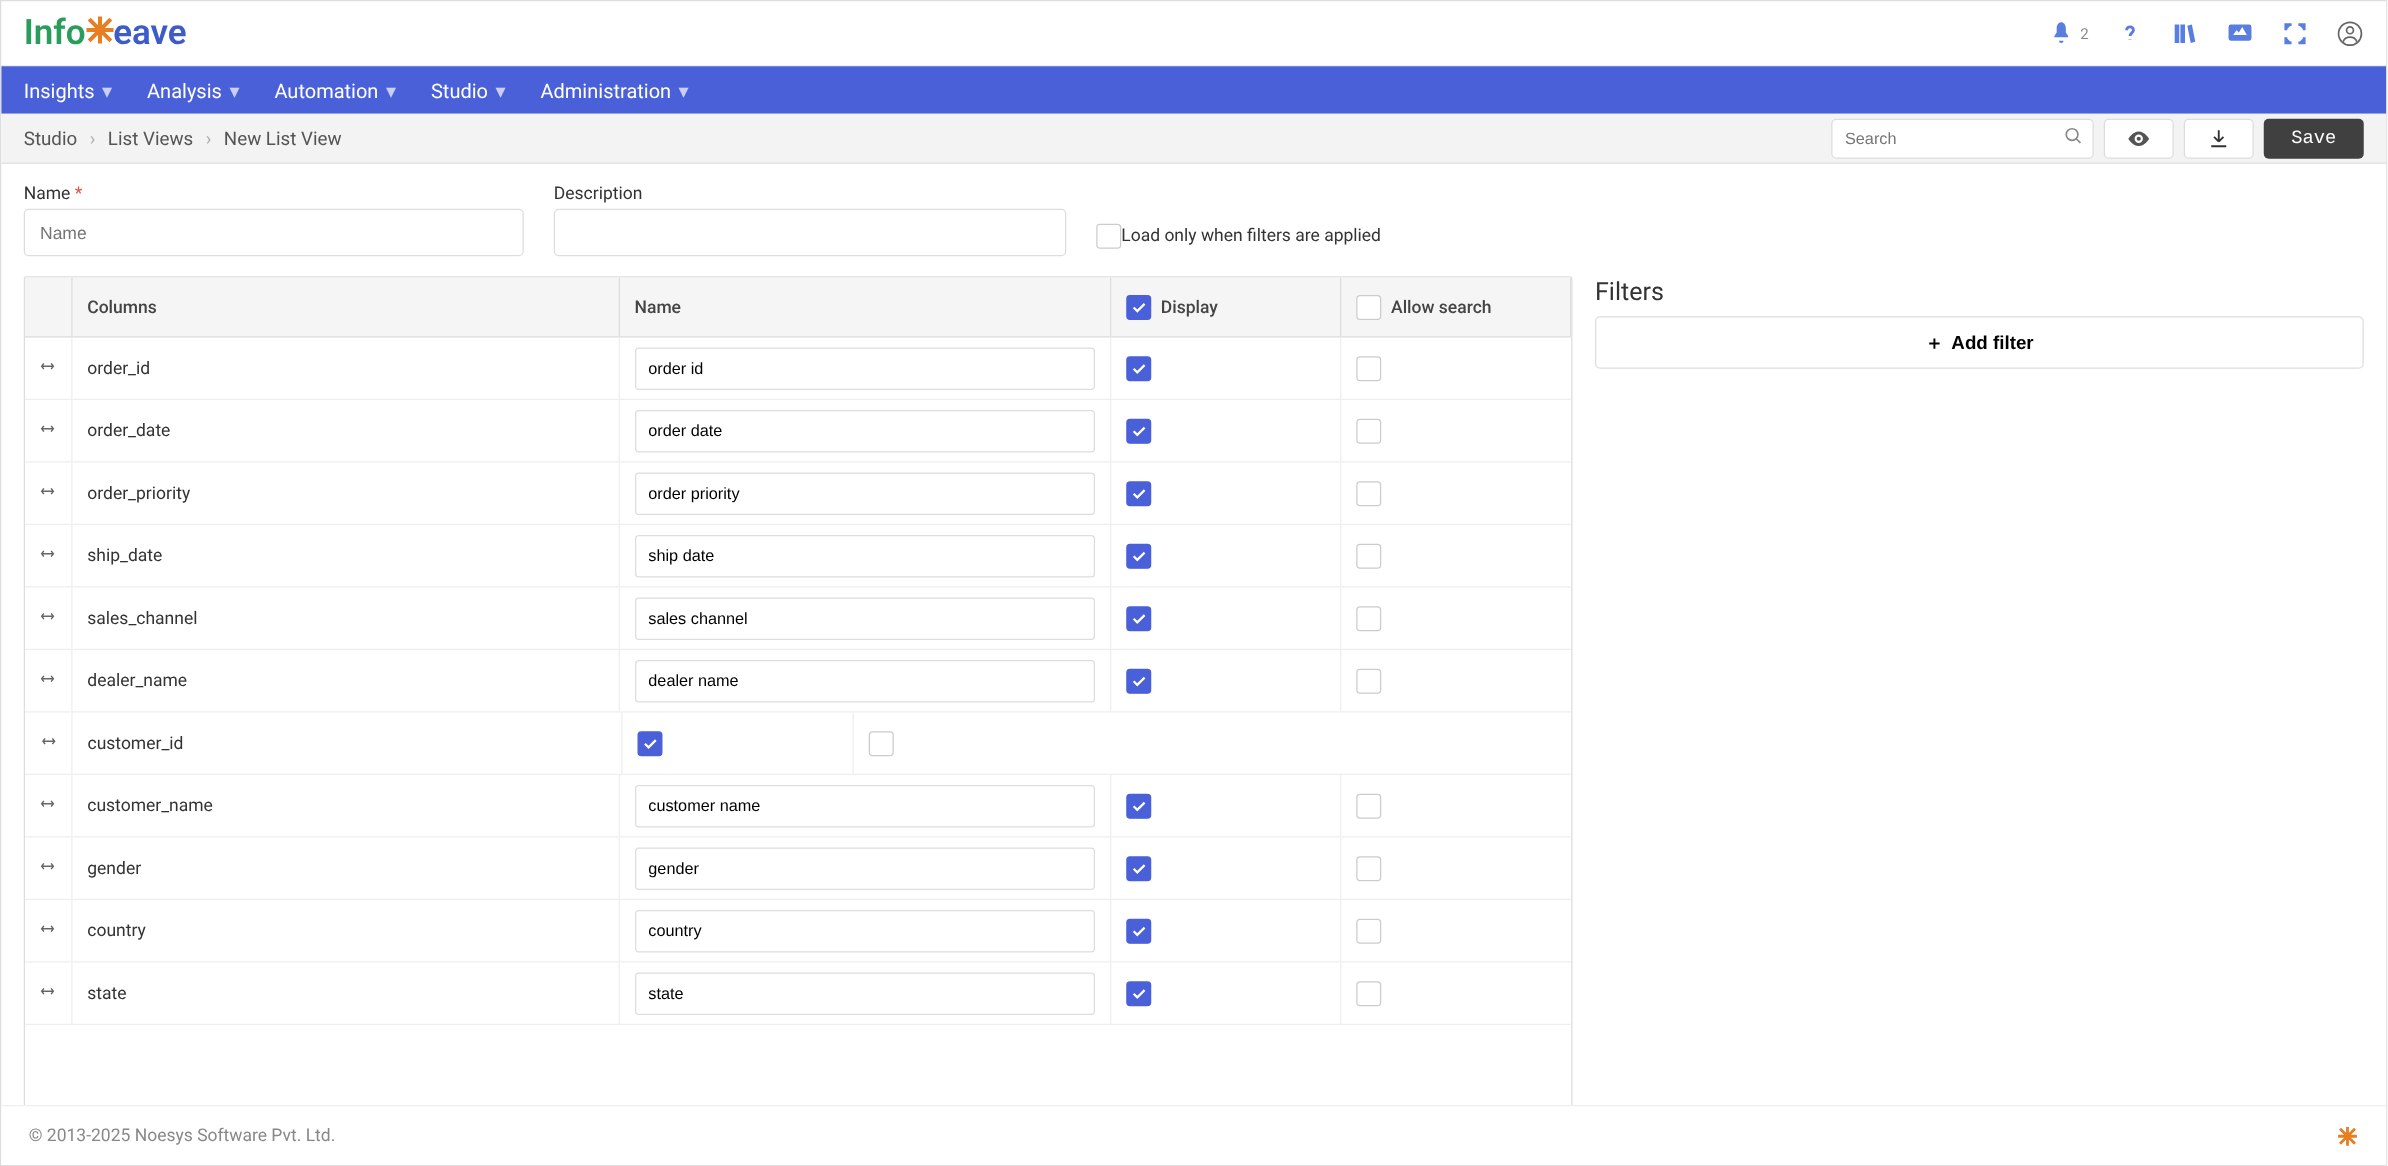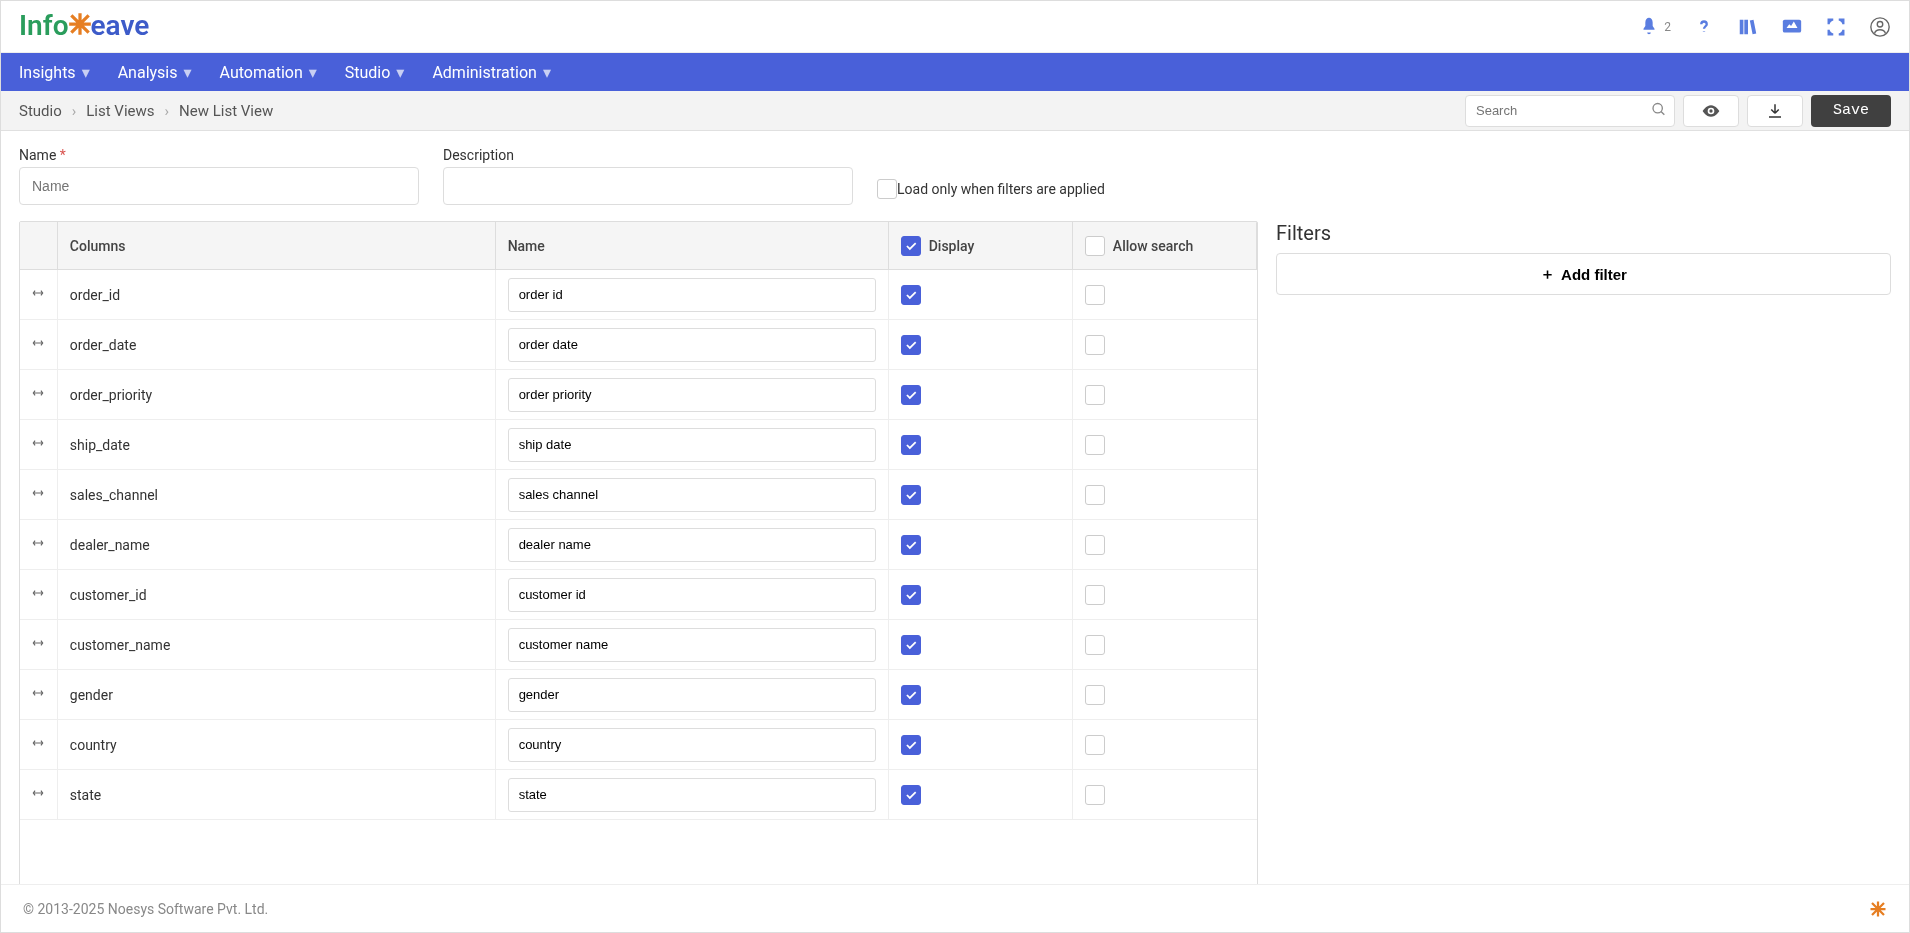--- a/index.html
+++ b/index.html
@@ -346,23 +346,20 @@
               <span class="checkbox "></span>
             </div>
   </div>
           <div class="table-row">
     <div class="col-handle">
               <span class="drag-icon"><svg width="14" height="14" viewBox="0 0 24 24" fill="none" stroke="#666" stroke-width="2">
                   <path d="M7 8l-3 4 3 4M17 8l3 4-3 4M4 12h16"></path>
                 </svg></span>
             </div>
     <div class="col-columns">customer_id</div>
-    <div class="col-name">
-              <input class="row-input" value="customer id" style="">
-            </div>
     <div class="col-display">
               <span class="checkbox checked">
                 <svg width="14" height="14" viewBox="0 0 24 24" fill="none" stroke-width="3">
                   <path d="M5 12l5 5L20 7"></path>
                 </svg>
               </span>
             </div>
     <div class="col-search">
               <span class="checkbox "></span>
             </div>

